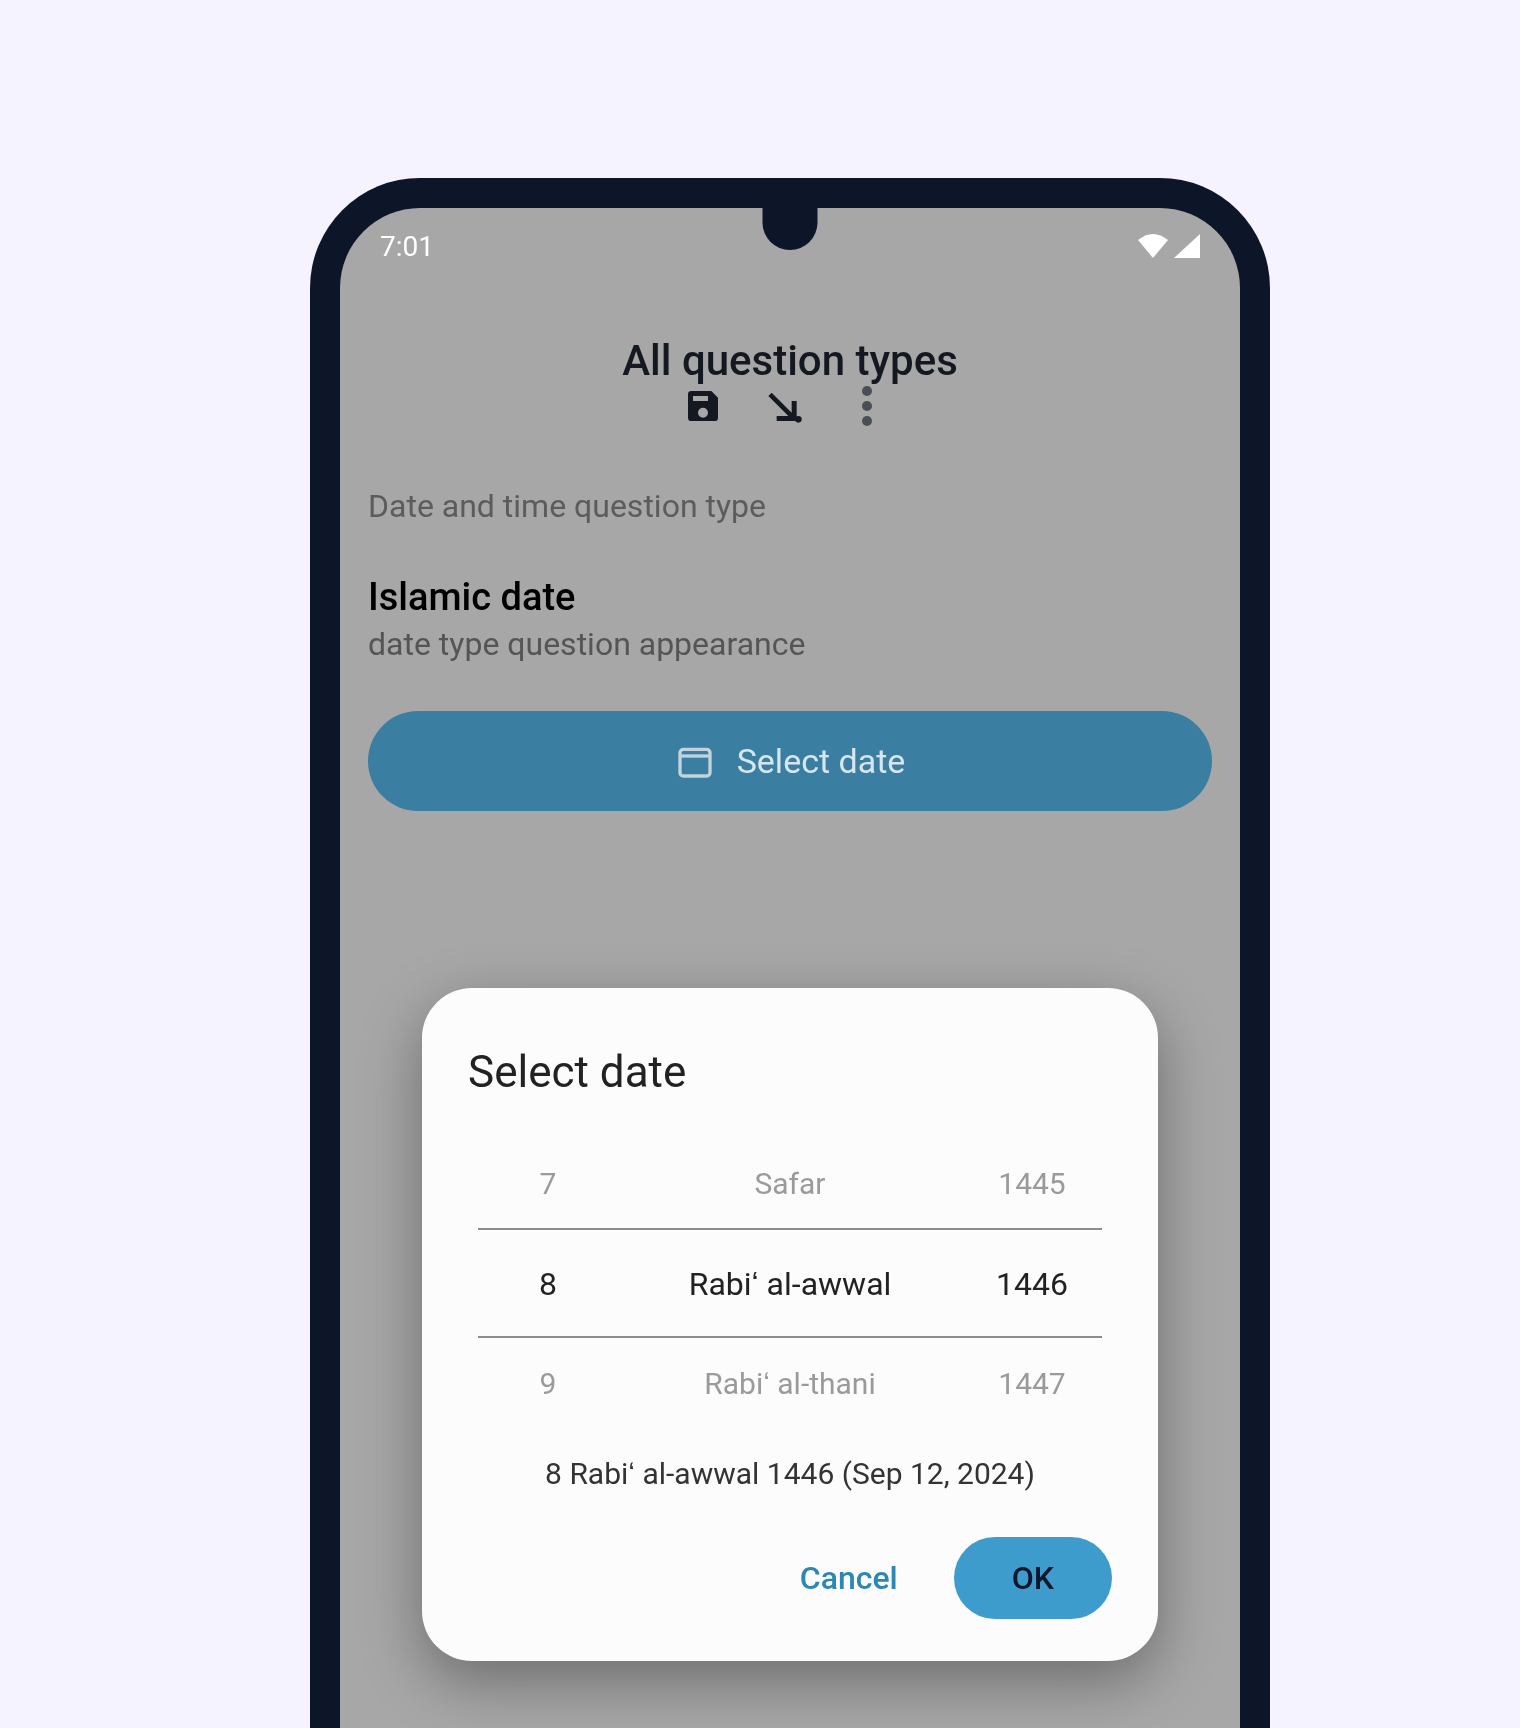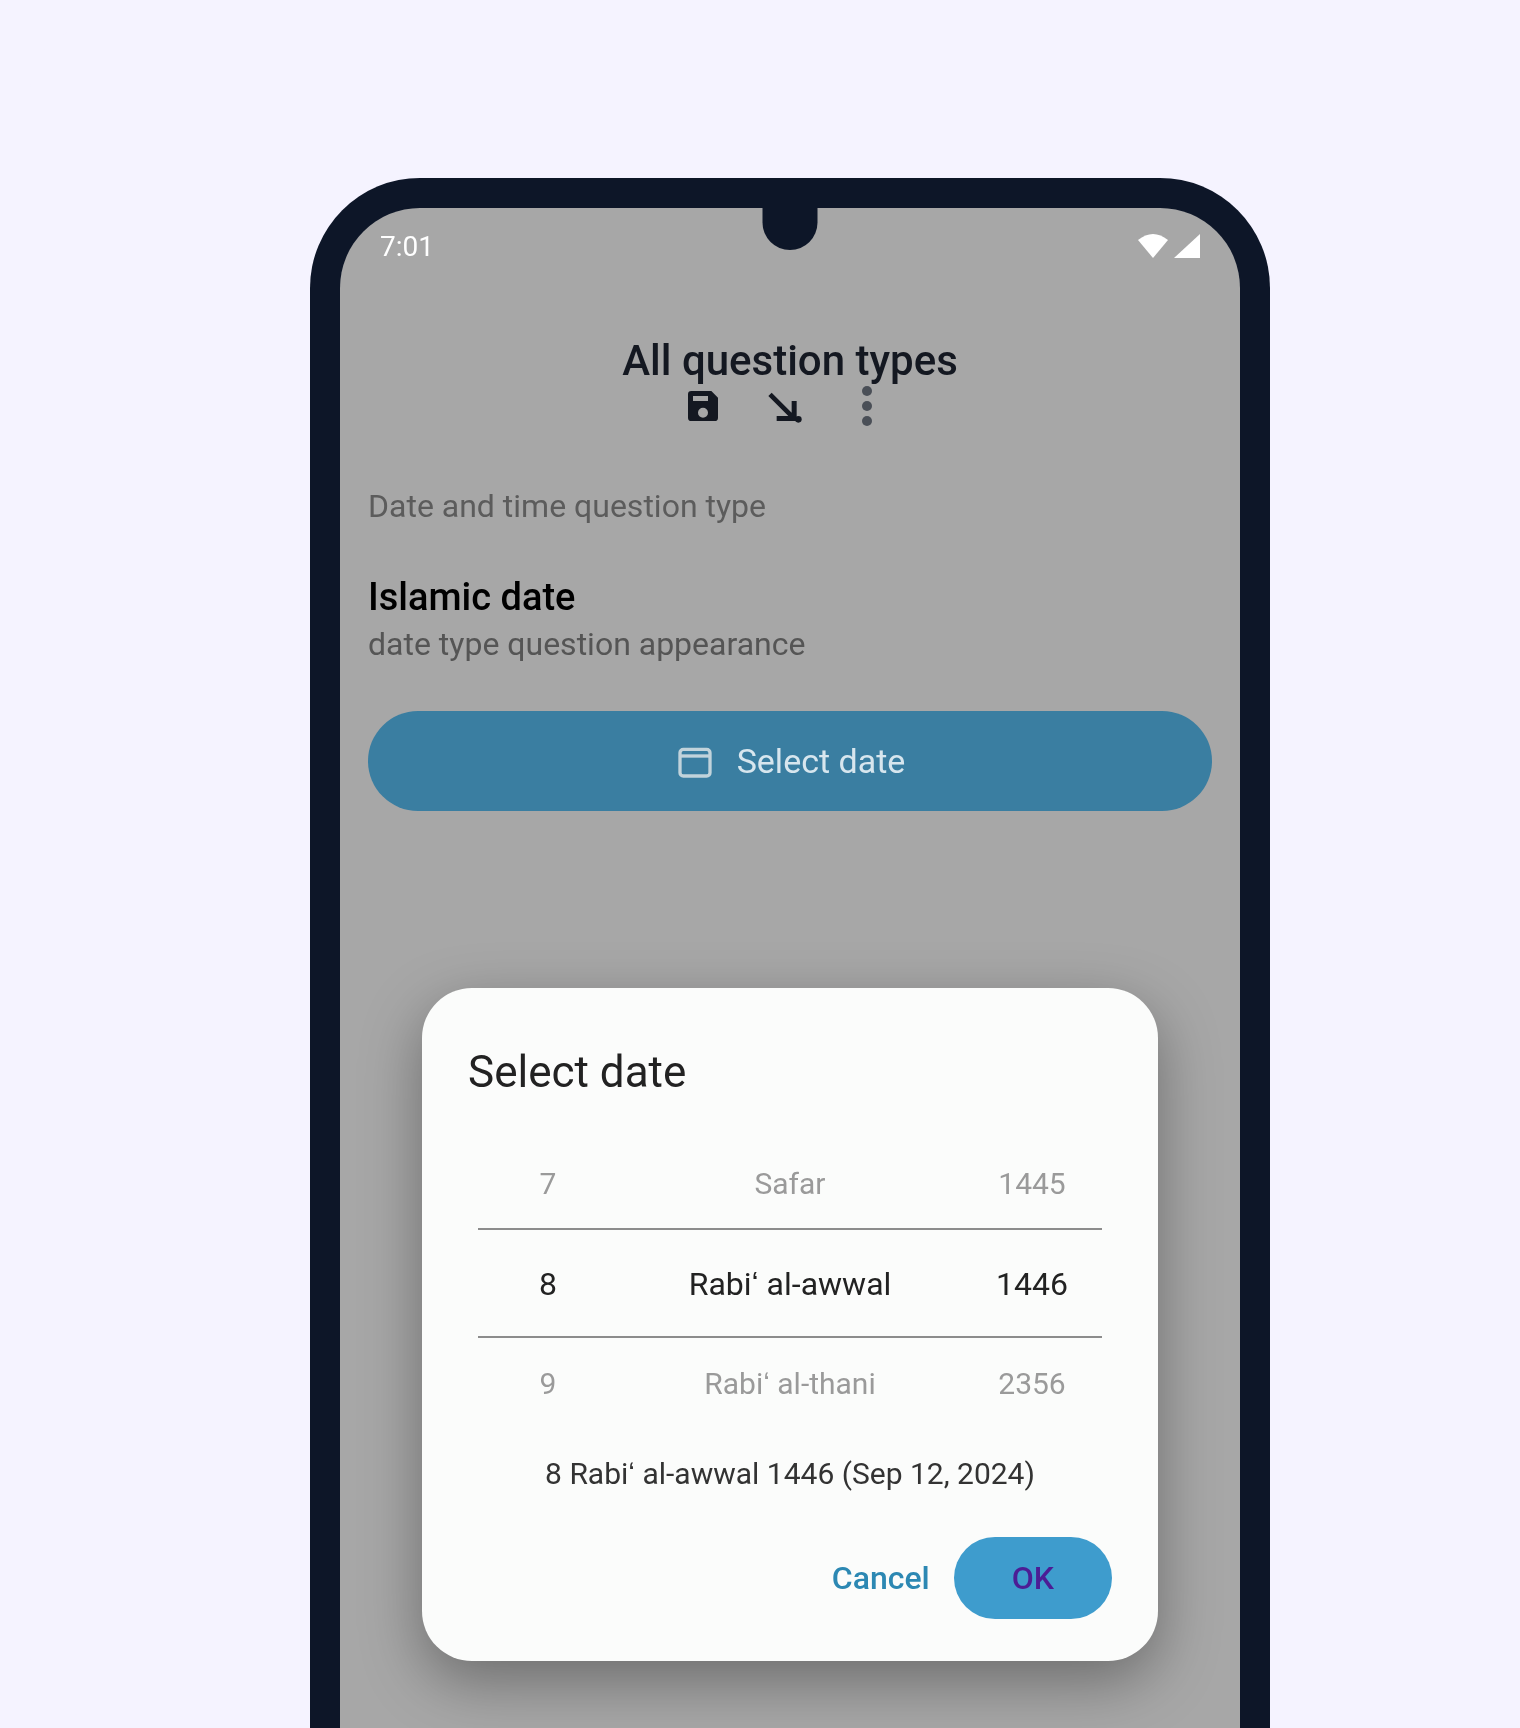--- a/index.html
+++ b/index.html
@@ -110,25 +110,25 @@
   .spinner-row.sel .col-year { border-top: 1px solid transparent; }
   .faded { color: #9a9a9a; font-size: 30px; }
   .sel-txt { color: #222; font-size: 32px; }
 
   .combined {
     text-align: center; font-size: 30px; color: #333;
     margin-top: 28px;
   }
   .dialog-actions {
     display: flex; justify-content: flex-end; align-items: center;
-    gap: 24px; margin-top: 46px;
+    gap: 56px; margin-top: 46px;
   }
   .cancel { color: #2c88b3; font-size: 32px; font-weight: 500; }
   .ok {
-    background: #3e9ccd; color: #4c1d95; font-size: 32px; font-weight: 500;
+    background: #3e9ccd; color: #0f172a; font-size: 32px; font-weight: 500;
     padding: 22px 58px; border-radius: 50px;
   }
 
   
   .spinner {
     position: relative;
     margin: 0 10px;
   }
 </style>
 </head>
@@ -202,21 +202,21 @@
             <div class="col-year faded">1445</div>
           </div>
           <div class="spinner-row sel">
             <div class="col-day sel-txt">8</div>
             <div class="col-month sel-txt">Rabiʻ al-awwal</div>
             <div class="col-year sel-txt">1446</div>
           </div>
           <div class="spinner-row">
             <div class="col-day faded">9</div>
             <div class="col-month faded">Rabiʻ al-thani</div>
-            <div class="col-year faded">2356</div>
+            <div class="col-year faded">1447</div>
           </div>
         </div>
 
         <div class="combined">8 Rabiʻ al-awwal 1446 (Sep 12, 2024)</div>
 
         <div class="dialog-actions">
           <span class="cancel">Cancel</span>
           <span class="ok">OK</span>
         </div>
       </div>

